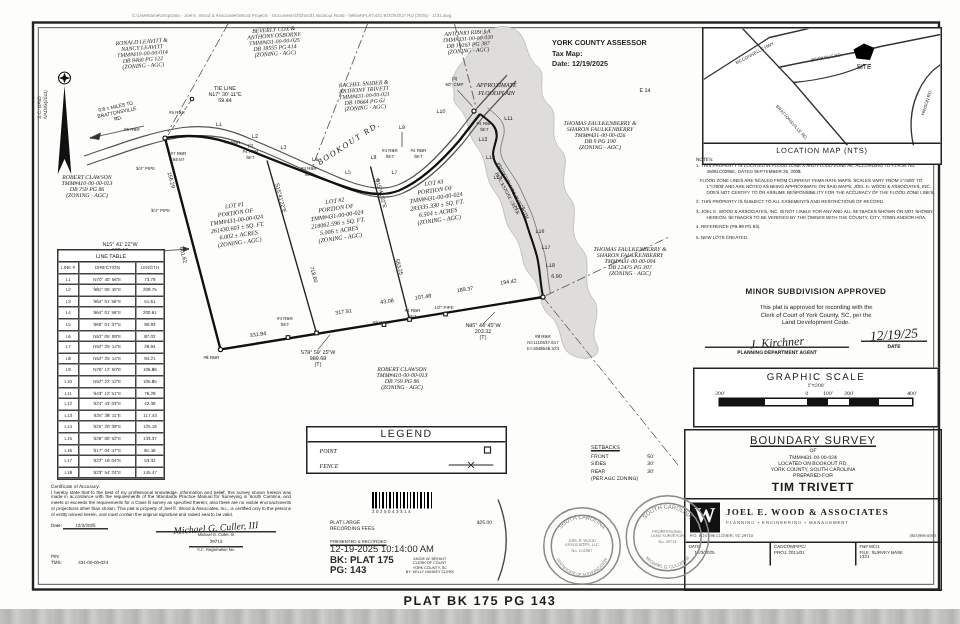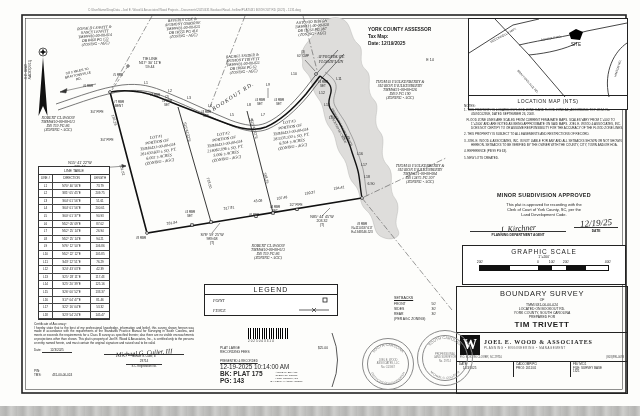--- a/index.html
+++ b/index.html
@@ -51,21 +51,21 @@
   .scriptsig{font:italic 8px "Liberation Serif",serif;transform:rotate(-4deg);}
   #scale-box{left:462px;top:245px;width:162px;height:38px;}
   #scale-box .sc-title{text-align:center;font-size:6.5px;letter-spacing:1px;margin-top:2px;}
   #scale-box .sc-ratio{text-align:center;font-size:3.4px;}
   .tickrow{position:relative;height:5px;font-size:3.4px;}
   .tickrow span{position:absolute;transform:translateX(-50%);}
   .bar{position:relative;margin:0 auto;width:128px;height:4px;border:0.7px solid #111;display:flex;}
   .bar i{display:block;height:100%;}
   #title-box{left:456px;top:286px;width:170px;height:106px;border:1.4px solid #222;}
   #title-box .t-top{text-align:center;border-bottom:1px solid #222;padding:2px 0 2px 0;line-height:1.25;}
-  .t-main{font-size:7.5px;letter-spacing:0.6px;}
+  .t-main{font-size:7.5px;letter-spacing:0.6px;text-decoration:underline;}
   .t-sm{font-size:3.4px;}
   .t-client{font-size:8px;font-weight:bold;letter-spacing:0.5px;}
   .t-firmrow{display:flex;align-items:center;padding:2px 3px 0 3px;}
   .t-logo{width:20px;height:20px;background:#111;color:#fff;text-align:center;
       font:bold 14px "Liberation Serif",serif;line-height:20px;margin-right:4px;}
   .t-firmname{font:bold 6px "Liberation Serif",serif;letter-spacing:0.8px;}
   .t-tag{font-size:2.9px;color:#555;letter-spacing:0.6px;margin-top:1.5px;}
   .t-addr{display:flex;justify-content:space-between;font-size:2.7px;color:#444;padding:1.5px 3px;}
   .t-grid{display:flex;border-top:1px solid #222;height:15px;font-size:3px;}
   .t-grid>div{flex:1;border-right:1px solid #222;padding:1px 2px;line-height:1.3;white-space:pre-line;}
@@ -609,15 +609,16 @@
         <div style="font-size:6.5px;font-weight:bold;">BK: PLAT 175</div>
         <div style="font-size:6.5px;font-weight:bold;">PG: 143</div>
       </div>
       <div style="font-size:2.5px;white-space:pre-line;text-align:center;margin-left:8px;margin-top:1px;">ANGIE W. BRYANT
 CLERK OF COURT
 YORK COUNTY, SC
 BY: KELLY HANKEY CLERK</div>
     </div>
   </div>
 
+  <div class="abs" id="plat-footer">PLAT BK 175 PG 143</div>
   <div class="abs" id="footer-strip"></div>
 
 </div>
 
 </body></html>

